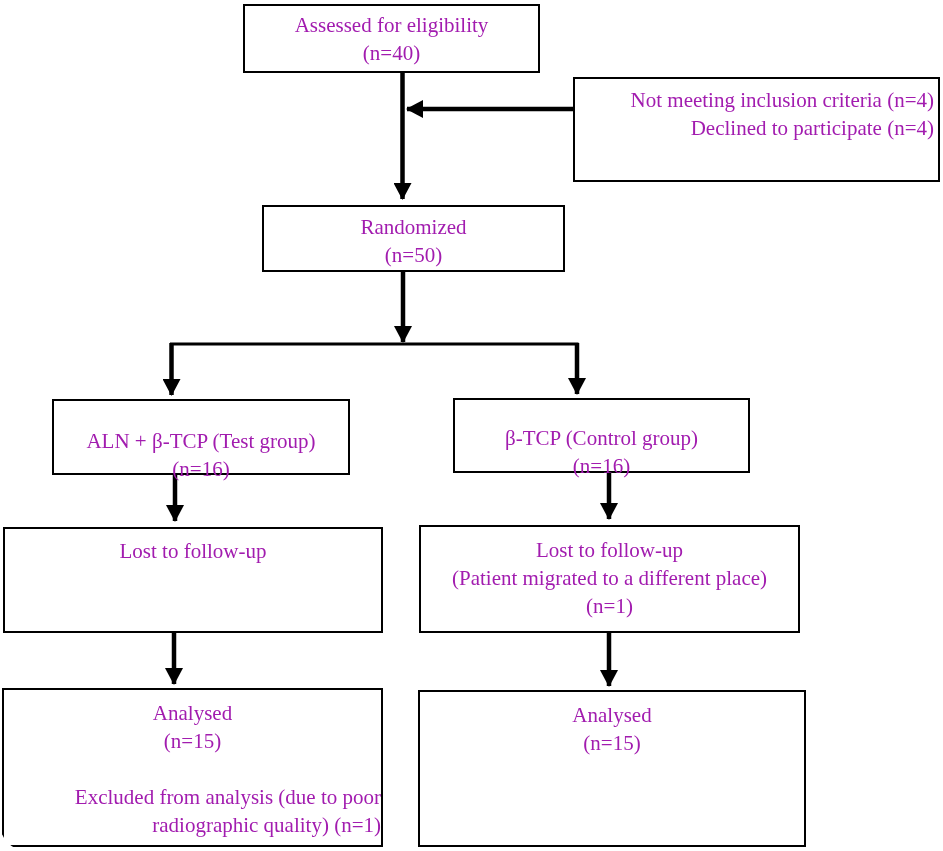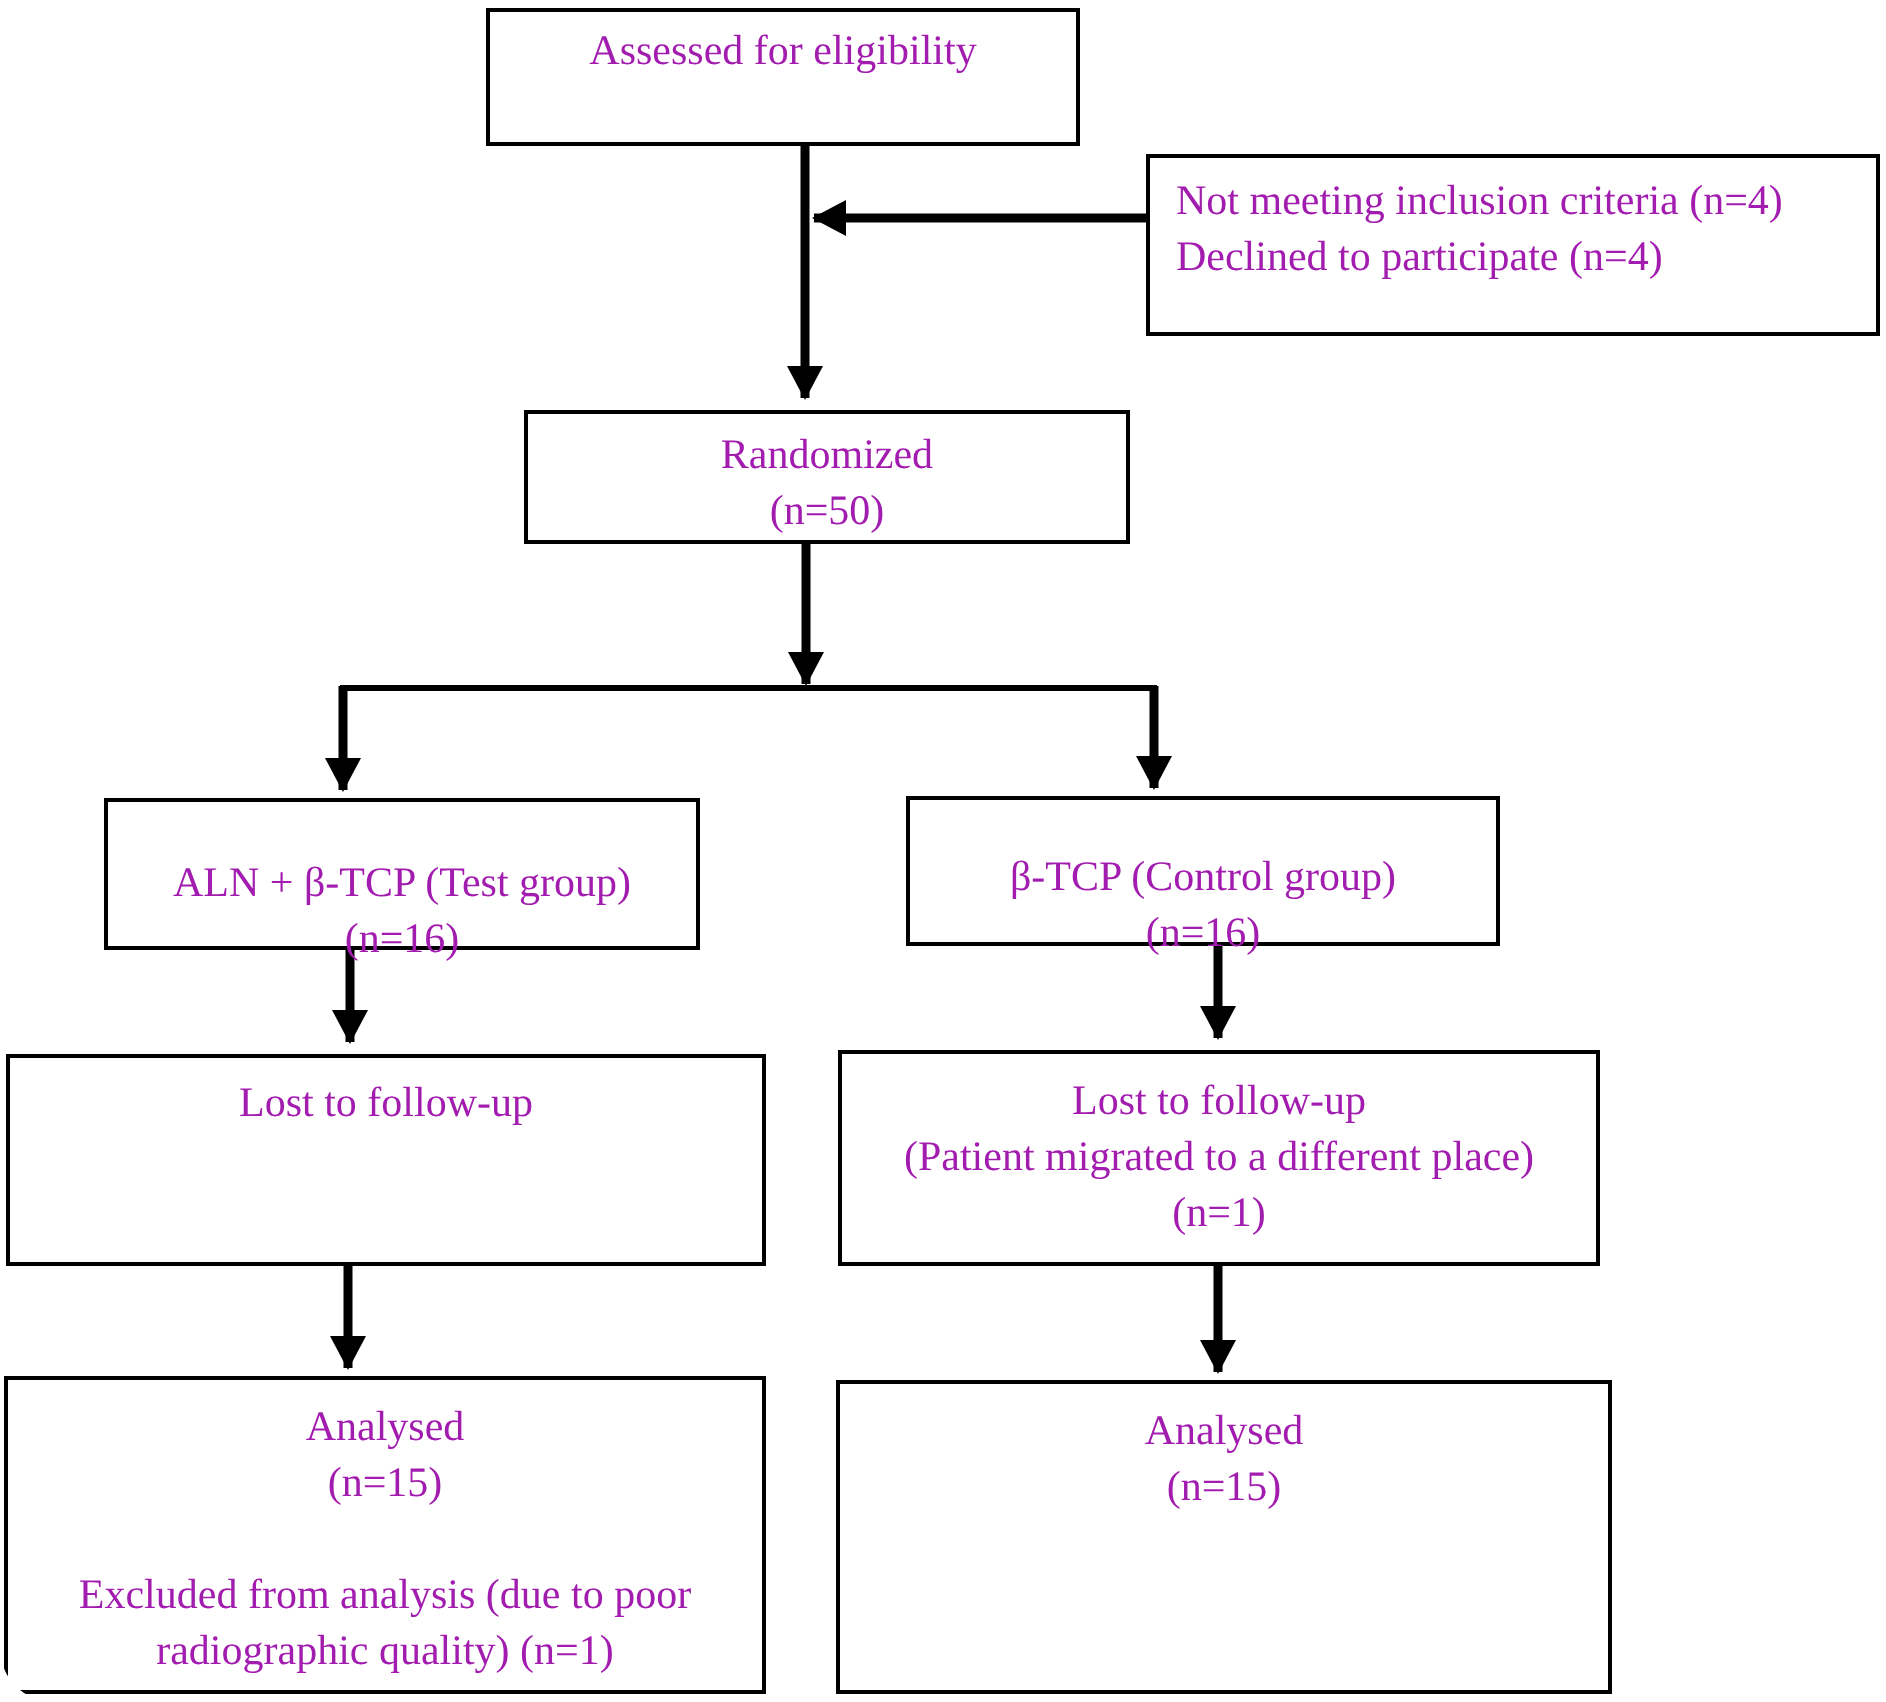--- a/index.html
+++ b/index.html
@@ -24,29 +24,29 @@
     position: absolute;
     box-sizing: border-box;
     border: 2px solid #000000;
     background: #ffffff;
     font-size: 21px;
     line-height: 28px;
     text-align: center;
   }
   .ln { white-space: nowrap; }
   #box-assessed        { left: 243px; top: 4px;   width: 297px; height: 69px;  padding-top: 5px; }
-  #box-exclusions      { left: 573px; top: 77px;  width: 367px; height: 91px;  text-align: left; padding: 7px 4px 12px 13px; }
+  #box-exclusions      { left: 573px; top: 77px;  width: 367px; height: 105px;  text-align: right; padding: 7px 4px 12px 13px; }
   #box-randomized      { left: 262px; top: 205px; width: 303px; height: 67px;  padding-top: 6px; }
   #box-test            { left: 52px;  top: 399px; width: 298px; height: 76px;  padding-top: 26px; }
   #box-control         { left: 453px; top: 398px; width: 297px; height: 75px;  padding-top: 24px; }
   #box-lost-test       { left: 3px;   top: 527px; width: 380px; height: 106px; padding-top: 8px; }
   #box-lost-control    { left: 419px; top: 525px; width: 381px; height: 108px; padding-top: 9px; }
   #box-analysed-test   { left: 2px;   top: 688px; width: 381px; height: 159px; padding-top: 9px; }
   #box-analysed-control{ left: 418px; top: 690px; width: 388px; height: 157px; padding-top: 9px; }
-  .para2 { margin-top: 28px; }
+  .para2 { margin-top: 28px; text-align: right; }
 </style>
 </head>
 <body>
 
 <div class="canvas">
 
   <svg class="arrows" viewBox="0 0 943 851" xmlns="http://www.w3.org/2000/svg">
     <defs>
       <marker id="ah" markerUnits="userSpaceOnUse" markerWidth="20" markerHeight="18" refX="16" refY="9" orient="auto">
         <path d="M0,0 L17,9 L0,18 Z" fill="#000000"></path>
@@ -59,20 +59,21 @@
     <line x1="171.5" y1="343" x2="171.5" y2="395" stroke-width="4.5" marker-end="url(#ah)"></line>
     <line x1="577" y1="343" x2="577" y2="394" stroke-width="4.5" marker-end="url(#ah)"></line>
     <line x1="175" y1="475" x2="175" y2="521" stroke-width="4.5" marker-end="url(#ah)"></line>
     <line x1="609" y1="473" x2="609" y2="519" stroke-width="4.5" marker-end="url(#ah)"></line>
     <line x1="174" y1="633" x2="174" y2="684" stroke-width="4.5" marker-end="url(#ah)"></line>
     <line x1="609" y1="633" x2="609" y2="686" stroke-width="4.5" marker-end="url(#ah)"></line>
   </svg>
 
   <div class="box" id="box-assessed">
     <div class="ln">Assessed for eligibility</div>
+    <div class="ln">(n=40)</div>
   </div>
 
   <div class="box" id="box-exclusions">
     <div class="ln">Not meeting inclusion criteria (n=4)</div>
     <div class="ln">Declined to participate (n=4)</div>
   </div>
 
   <div class="box" id="box-randomized">
     <div class="ln">Randomized</div>
     <div class="ln">(n=50)</div>

